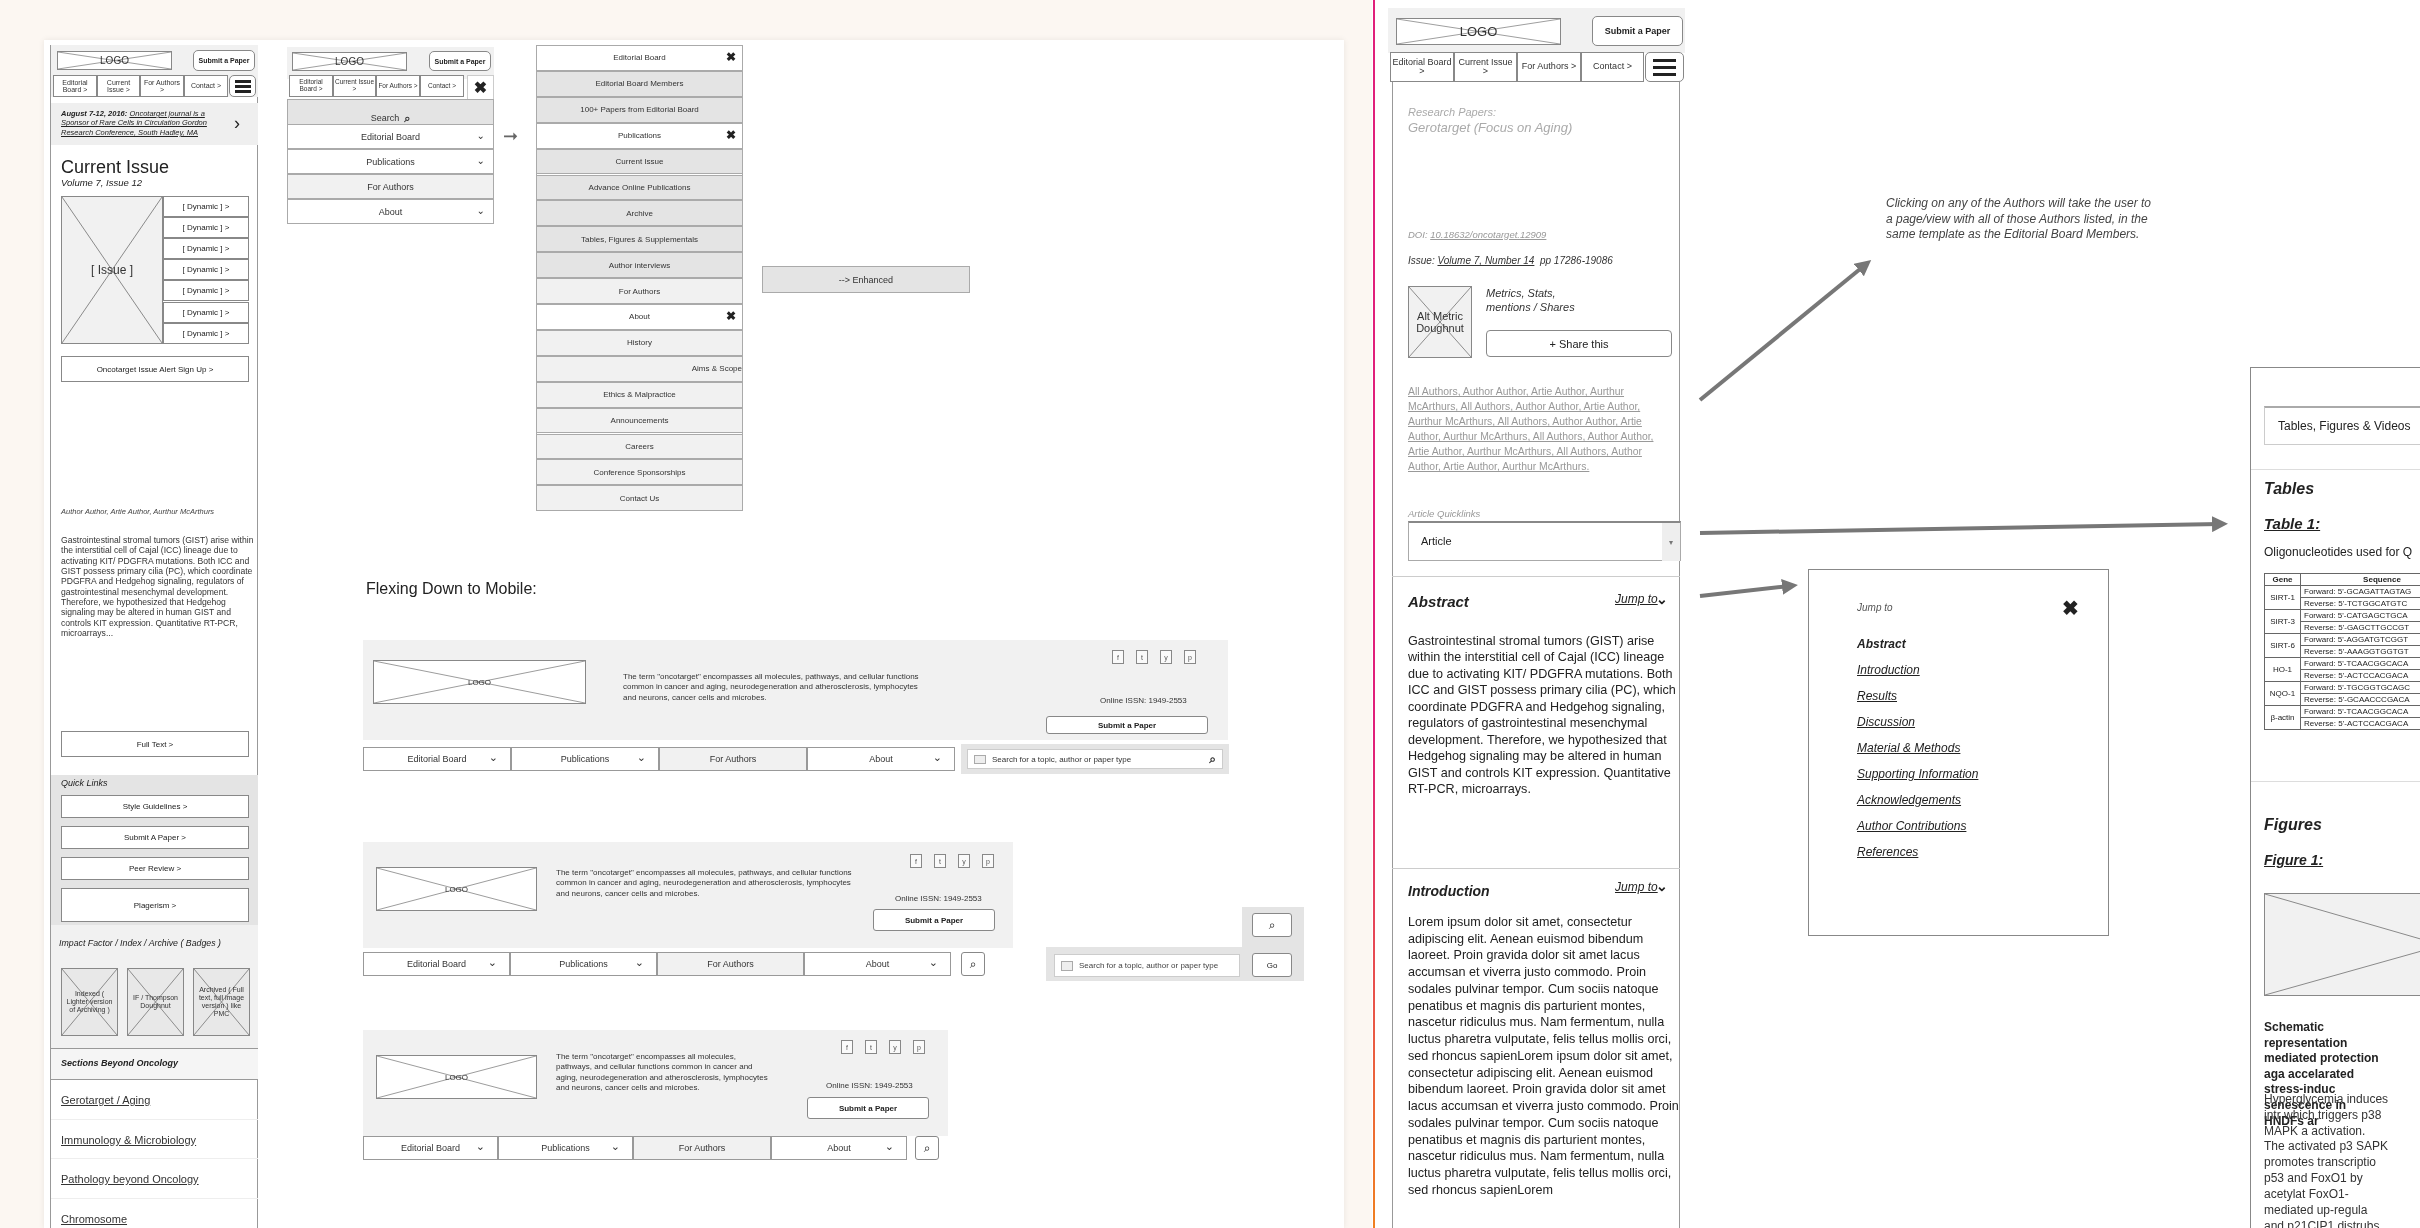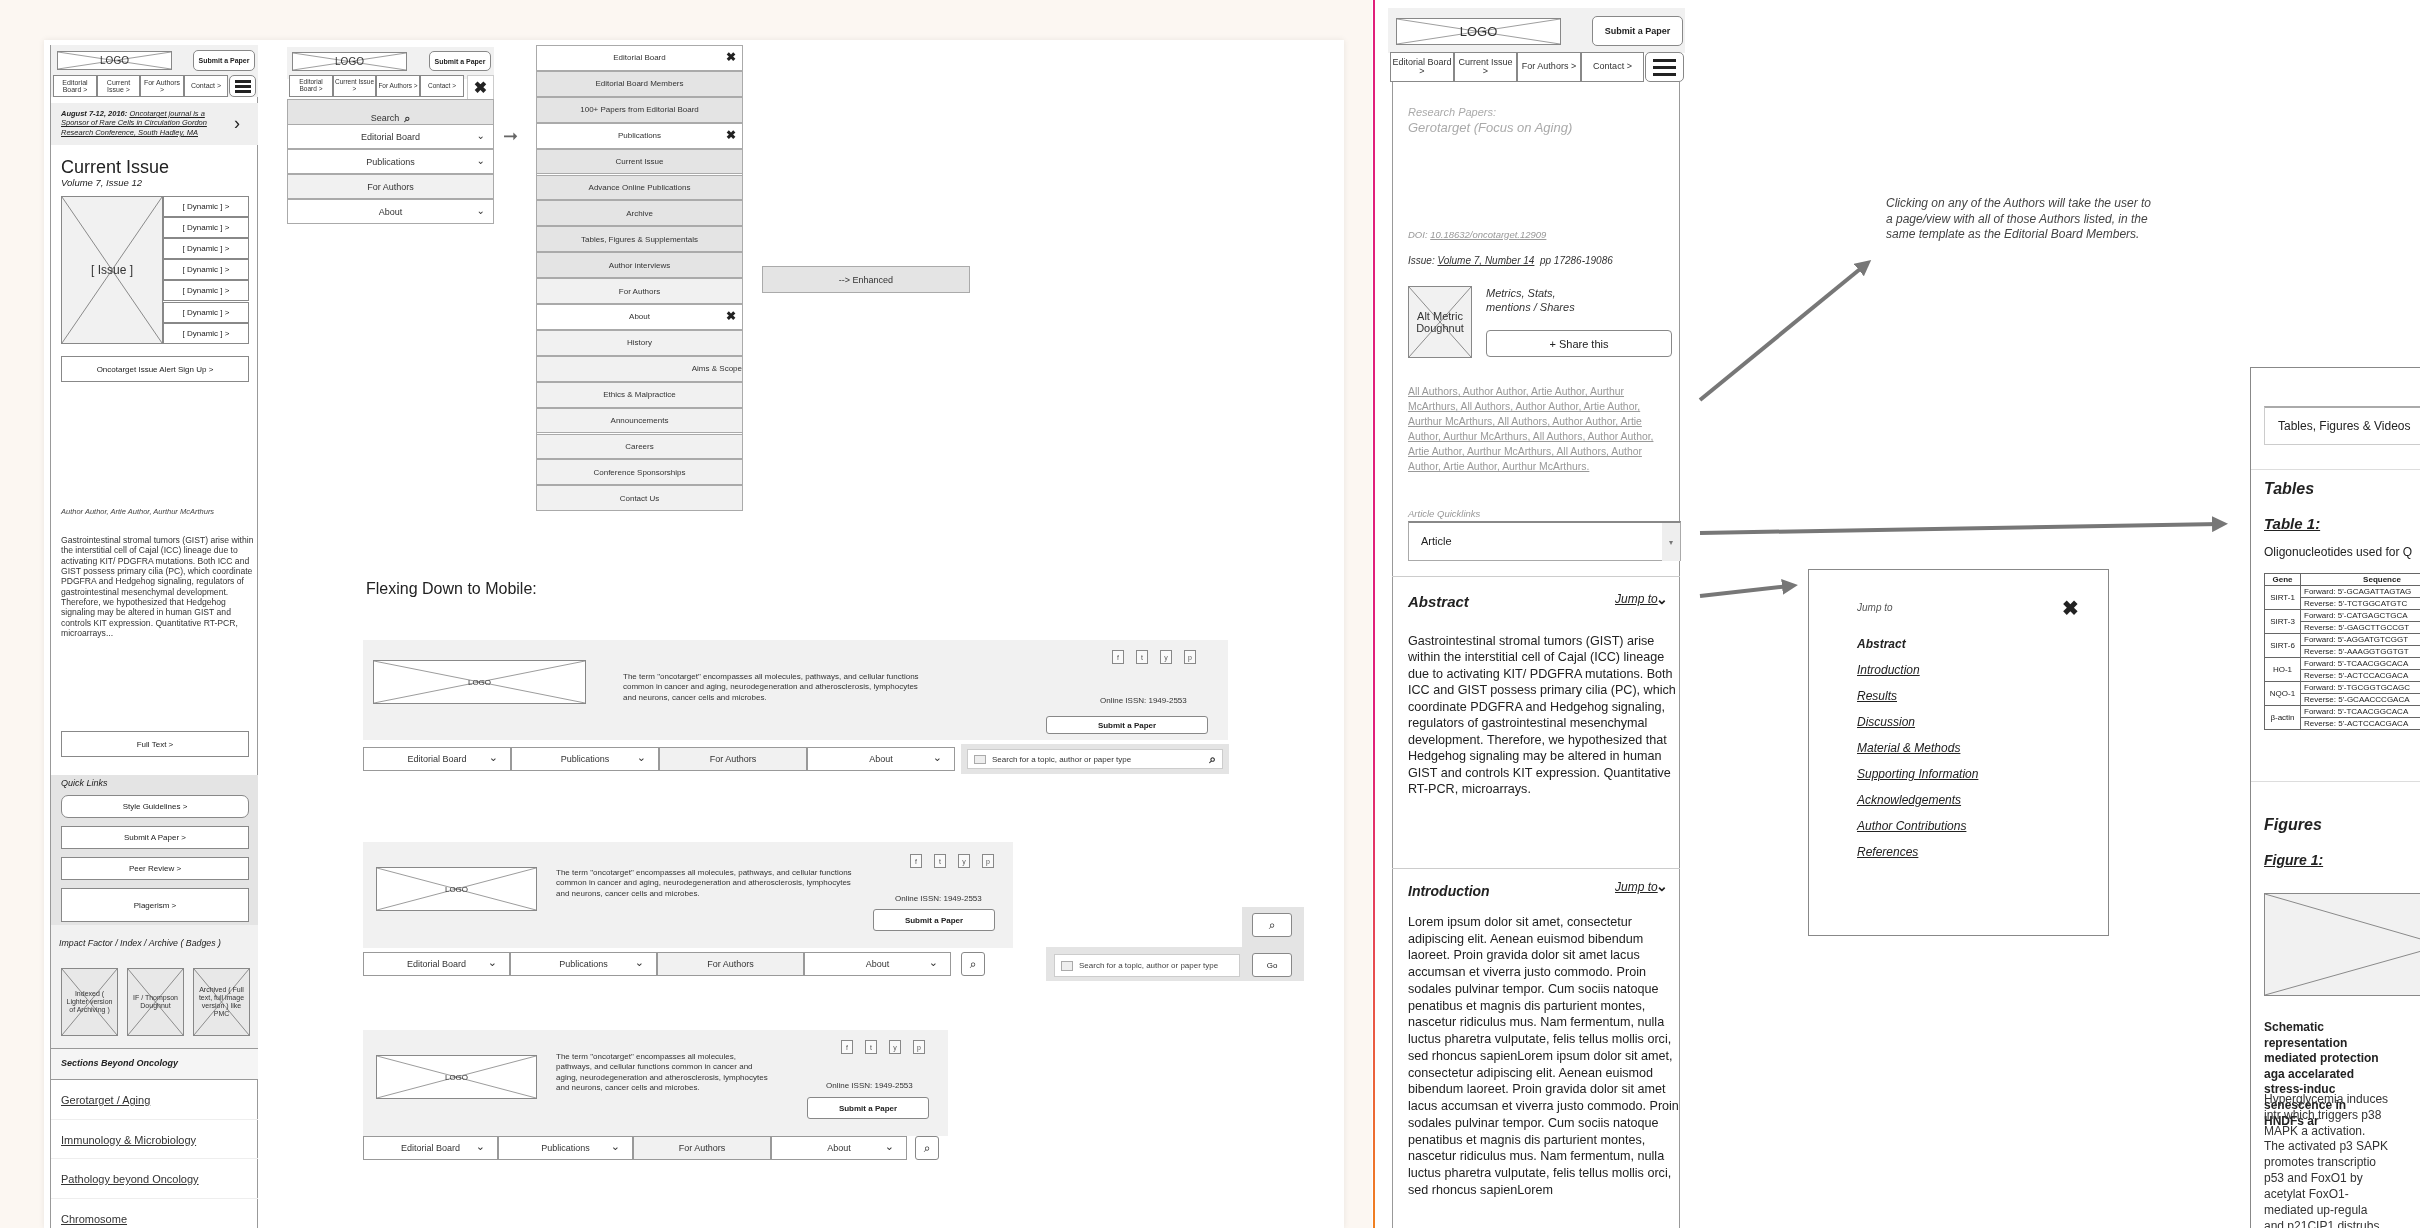--- a/index.html
+++ b/index.html
@@ -102,21 +102,21 @@
     </div>
   <div class="btn" style="left:10px;top:311px;width:188px;height:26px;font-size:8px">Oncotarget Issue Alert Sign Up &gt;</div>
 
   <div class="abs it" style="left:10px;top:462px;width:185px;font-size:7.5px;line-height:1.3;color:#444">Author Author, Artie Author, Aurthur McArthurs</div>
   <div class="abs" style="left:10px;top:490px;width:195px;font-size:8.6px;line-height:1.2;color:#333">Gastrointestinal stromal tumors (GIST) arise within the interstitial cell of Cajal (ICC) lineage due to activating KIT/ PDGFRA mutations. Both ICC and GIST possess primary cilia (PC), which coordinate PDGFRA and Hedgehog signaling, regulators of gastrointestinal mesenchymal development. Therefore, we hypothesized that Hedgehog signaling may be altered in human GIST and controls KIT expression. Quantitative RT-PCR, microarrays...</div>
   <div class="btn" style="left:10px;top:686px;width:188px;height:26px;font-size:8px">Full Text &gt;</div>
 
   <div class="abs" style="left:0;top:730px;width:207px;height:150px;background:#e4e4e4"></div>
   <div class="abs it" style="left:10px;top:733px;font-size:9px">Quick Links</div>
   <div id="qllist">
-      <div class="btn" style="left: 10px; top: 750px; width: 188px; height: 23px; font-size: 8px; border-radius: 7px;">Style Guidelines &gt;</div>
+      <div class="btn" style="left: 10px; top: 750px; width: 188px; height: 23px; font-size: 8px;">Style Guidelines &gt;</div>
       <div class="btn" style="left: 10px; top: 781px; width: 188px; height: 23px; font-size: 8px;">Submit A Paper &gt;</div>
       <div class="btn" style="left: 10px; top: 812px; width: 188px; height: 23px; font-size: 8px;">Peer Review &gt;</div>
       <div class="btn" style="left: 10px; top: 843px; width: 188px; height: 34px; font-size: 8px;">Plagerism &gt;</div>
     </div>
 
   <div class="abs" style="left:0;top:880px;width:207px;height:123px;background:#f1f1f1"></div>
   <div class="abs it" style="left:8px;top:893px;font-size:8.8px;white-space:nowrap">Impact Factor / Index / Archive ( Badges )</div>
   <div id="badgelist">
       <div class="ph" style="left: 10px; top: 923px; width: 57px; height: 68px; background: rgb(232, 232, 232);">
         <svg viewBox="0 0 57 68" preserveAspectRatio="none">

